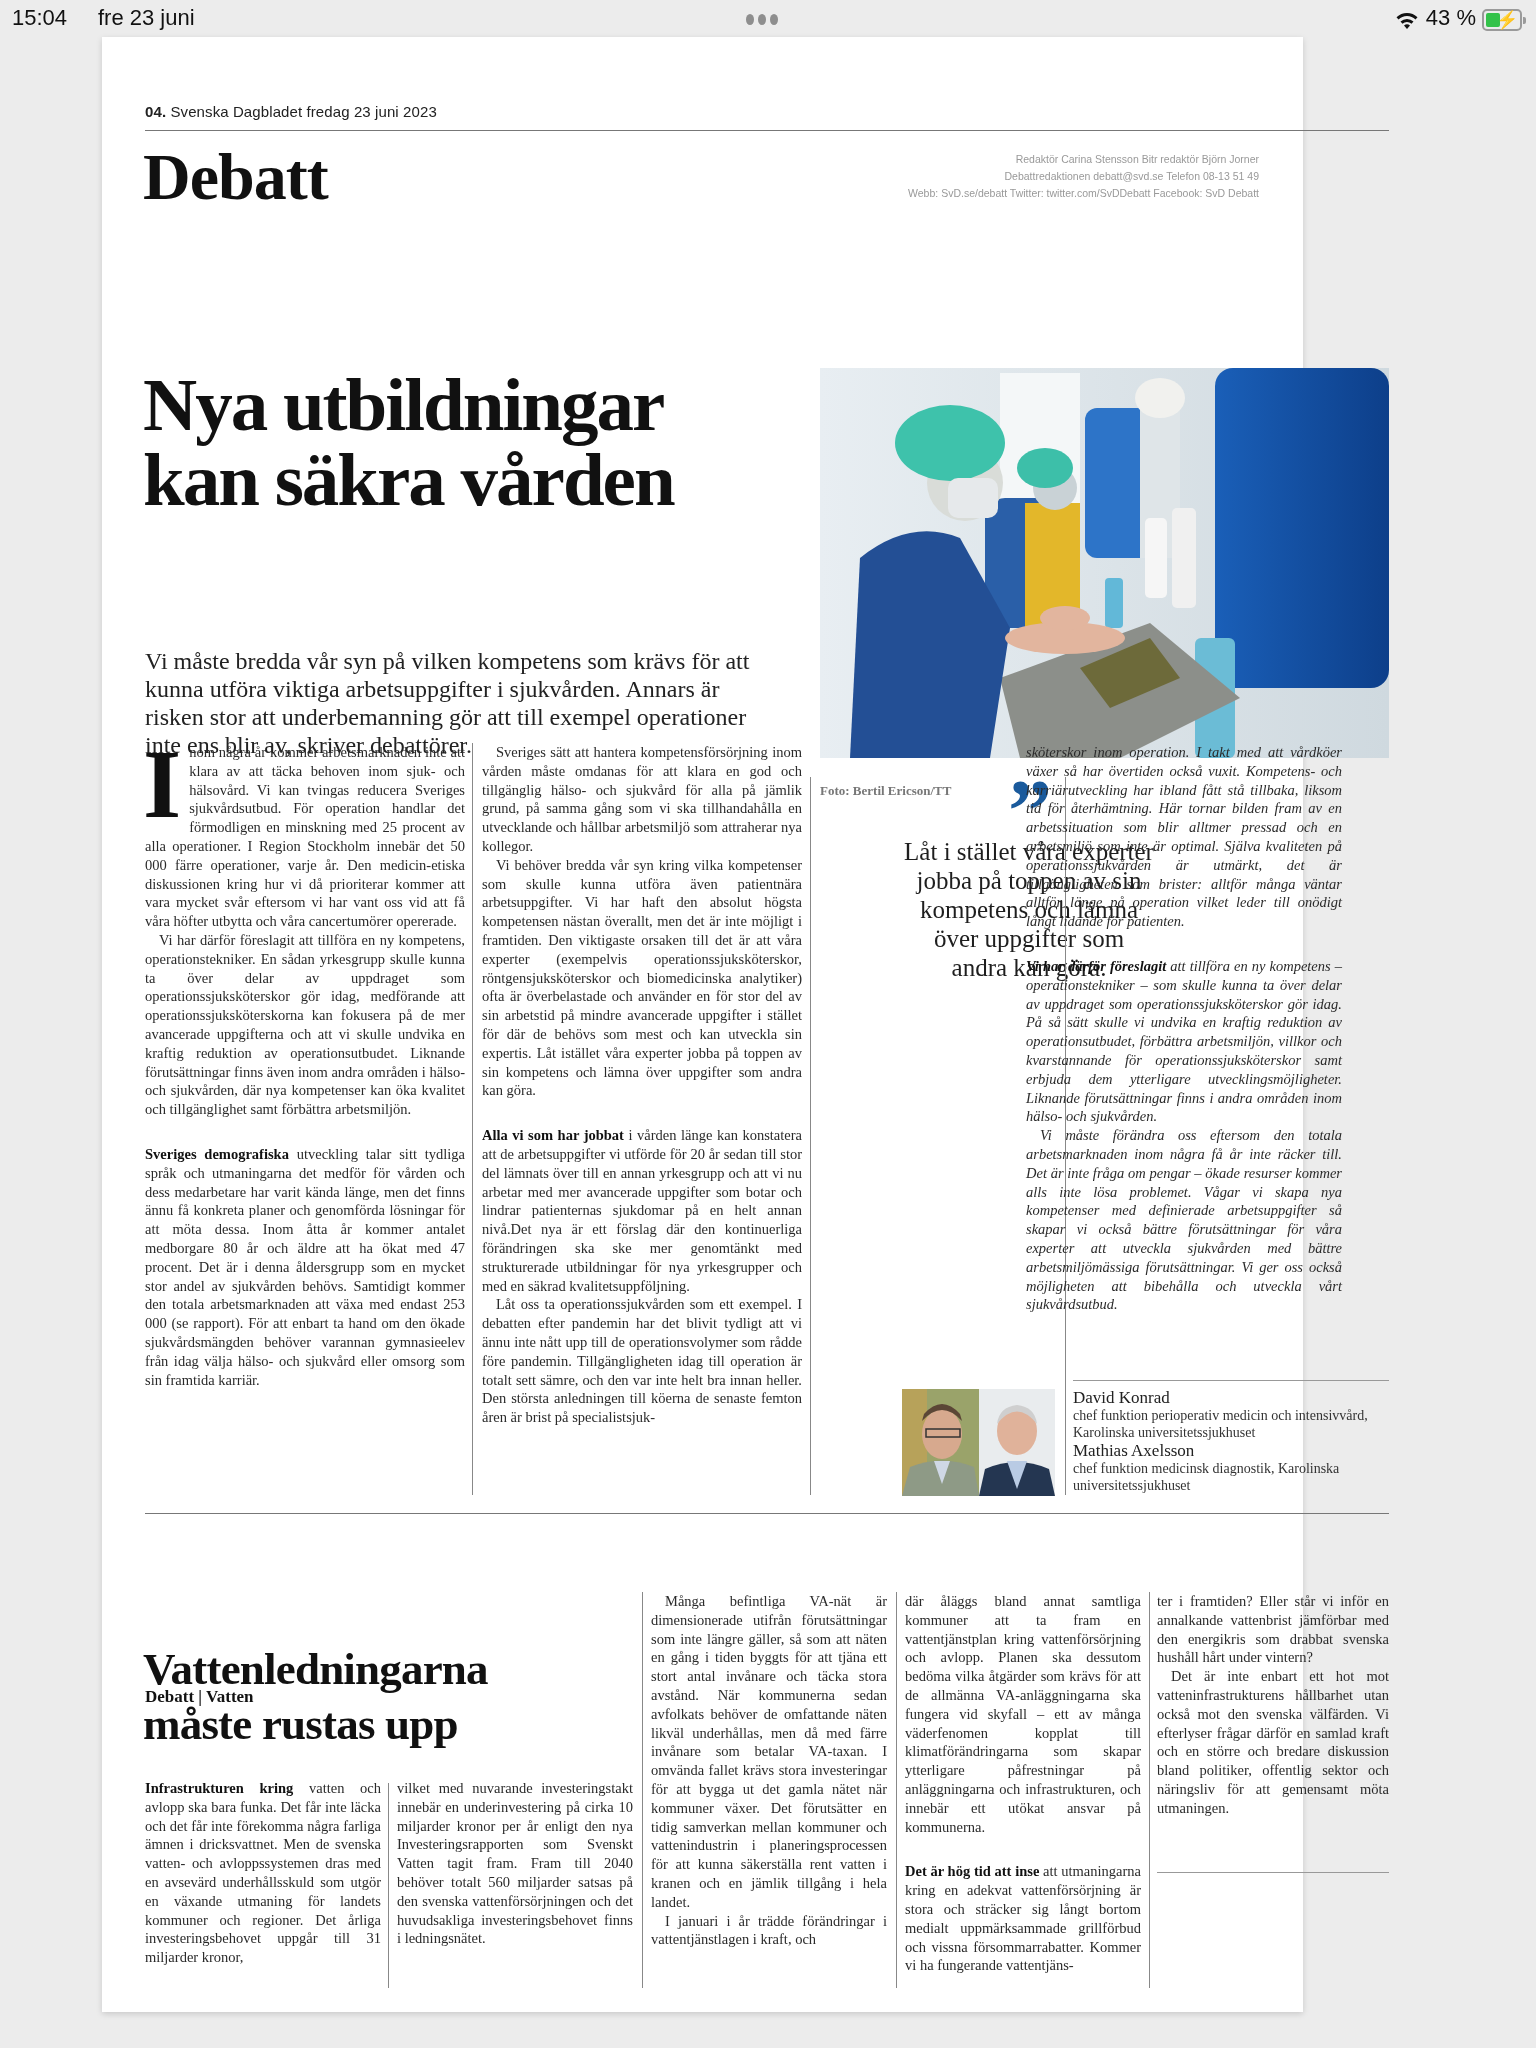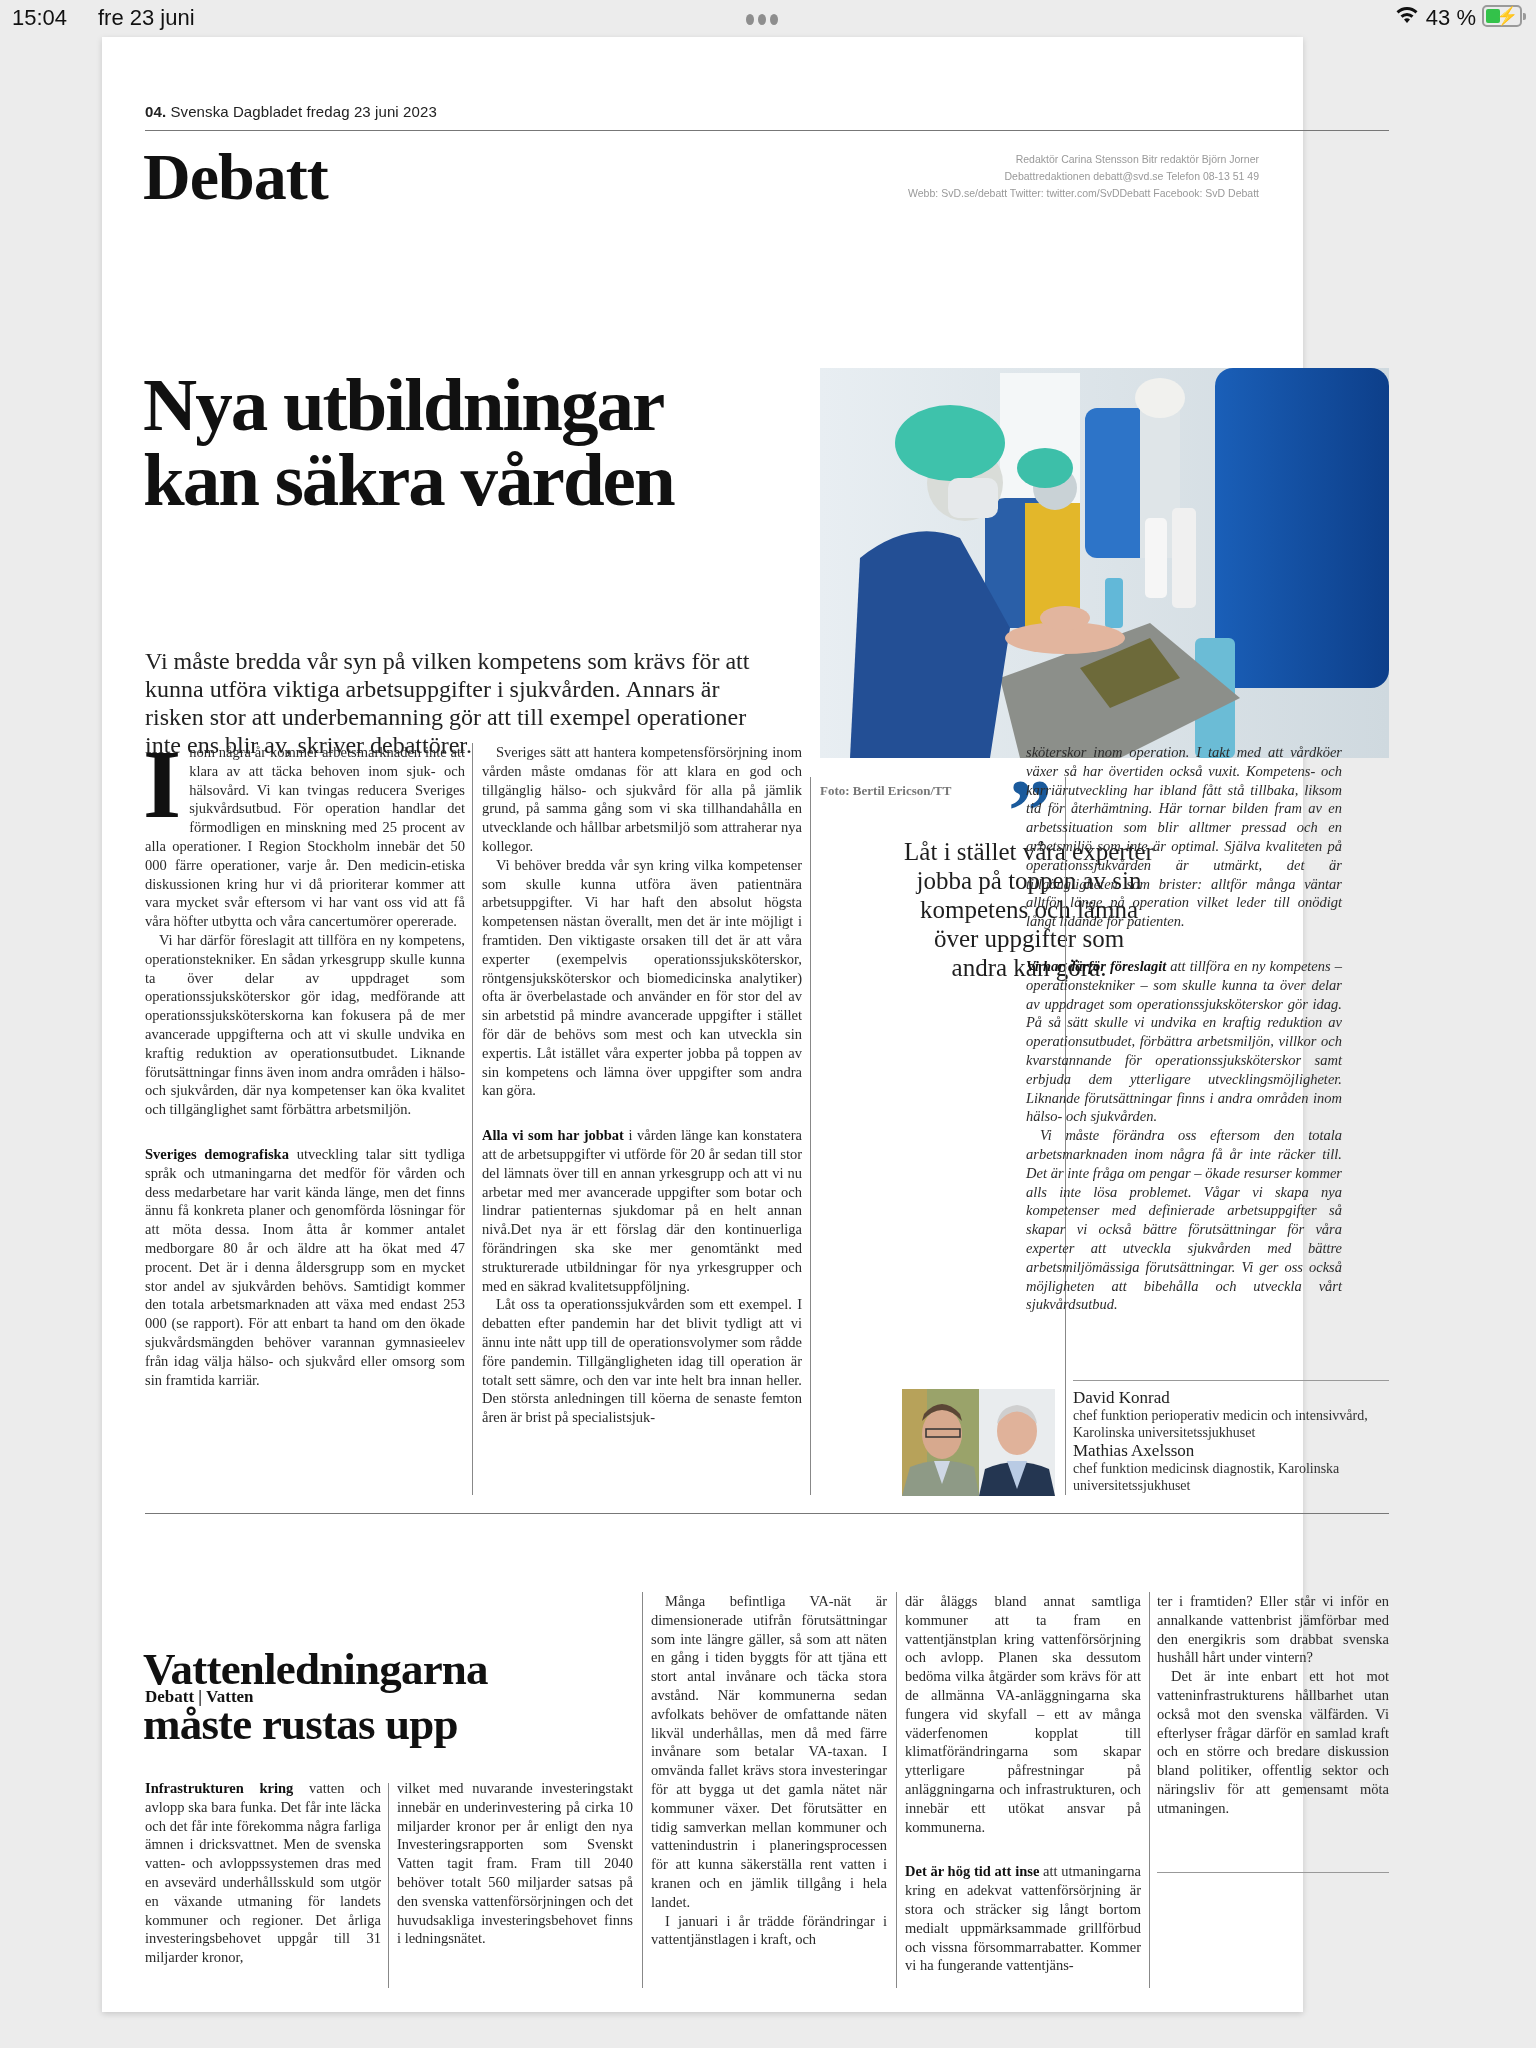--- a/index.html
+++ b/index.html
@@ -5,21 +5,21 @@
   * { box-sizing: border-box; margin: 0; padding: 0; }
   html, body { width: 1536px; height: 2048px; overflow: hidden; }
   body { background: #ececec; position: relative; font-family: "Liberation Serif", "DejaVu Serif", serif; color: #222; }
 
   
   .status-bar { position: absolute; top: 0; left: 0; width: 1536px; height: 36px; }
   .status-bar .time { position: absolute; left: 12px; top: 5px; font: 22px "Liberation Sans", sans-serif; color: #111; }
   .status-bar .date { position: absolute; left: 98px; top: 5px; font: 22px "Liberation Sans", sans-serif; color: #111; }
   .status-bar .dots { position: absolute; left: 746px; top: 14px; display: flex; gap: 4px; }
   .status-bar .dots span { width: 8px; height: 11px; border-radius: 50%; background: #8e8e8e; }
-  .status-bar .right { position: absolute; right: 14px; top: 5px; display: flex; align-items: flex-start; gap: 6px; font: 22px "Liberation Sans", sans-serif; color: #111; }
+  .status-bar .right { position: absolute; right: 14px; top: 5px; display: flex; align-items: flex-end; gap: 6px; font: 22px "Liberation Sans", sans-serif; color: #111; }
   .battery { width: 40px; height: 22px; border: 2px solid #9a9a9a; border-radius: 5px; position: relative; padding: 2px; }
   .battery .fill { width: 43%; height: 100%; background: #33c24a; border-radius: 2px; }
   .battery .bolt { position: absolute; left: 12px; top: -2px; font-size: 18px; color: #111; }
   .battery::after { content: ""; position: absolute; right: -6px; top: 6px; width: 3px; height: 7px; background: #9a9a9a; border-radius: 0 2px 2px 0; }
 
   
   .page { position: absolute; left: 102px; top: 37px; width: 1201px; height: 1975px; background: #fff; box-shadow: 0 2px 6px rgba(0,0,0,0.15); }
 
   .folio { position: absolute; left: 43px; top: 66px; font: 15px "Liberation Sans", sans-serif; color: #222; letter-spacing: 0.1px; }
   .folio b { font-weight: bold; }

